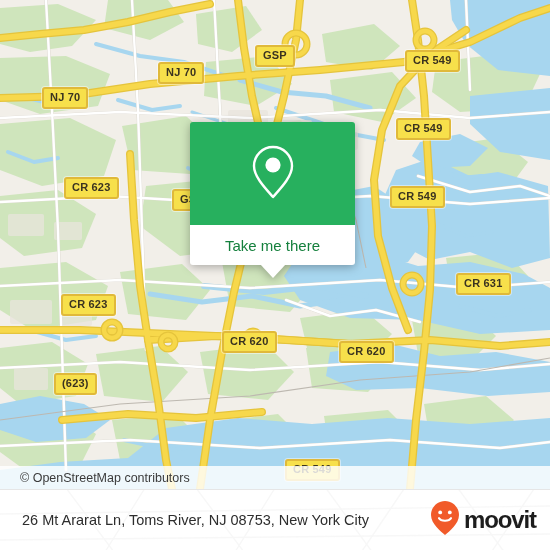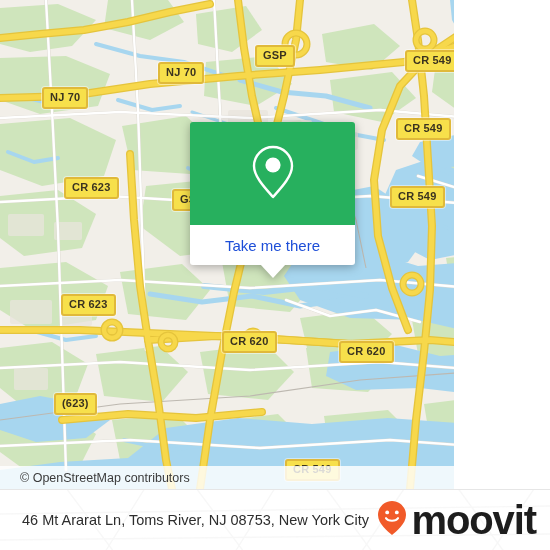--- a/index.html
+++ b/index.html
@@ -14,21 +14,21 @@
     position: relative;
     width: 550px; height: 550px;
     overflow: hidden;
     background: #ffffff;
   }
 
   
   #map {
     position: absolute;
     left: 0; top: 0;
-    width: 454px; height: 489px;
+    width: 550px; height: 489px;
     background: #f2efe9;
     overflow: hidden;
   }
   #map-svg { position: absolute; left:0; top:0; width:550px; height:489px; display:block; }
 
   
   .shield {
     position: absolute;
     background: #f7e04b;
     border: 2px solid #e0b93a;
@@ -65,21 +65,21 @@
     height: 40px;
     background: #ffffff;
     border-radius: 0 0 3px 3px;
     display: flex;
     align-items: center;
     justify-content: center;
     position: relative;
   }
   #popup-label {
     font-size: 15px;
-    color: #1d4ed8;
+    color: #15803d;
     font-family: "Liberation Sans", sans-serif;
   }
   #popup-tail {
     position: absolute;
     left: 50%;
     bottom: -13px;
     margin-left: -13px;
     width: 0; height: 0;
     border-left: 13px solid transparent;
     border-right: 13px solid transparent;
@@ -132,21 +132,21 @@
   #brand {
     position: absolute;
     right: 14px; top: 50%;
     transform: translateY(-50%);
     display: flex;
     align-items: center;
     gap: 4px;
     z-index: 2;
   }
   #brand-name {
-    font-size: 40px;
+    font-size: 24px;
     font-weight: bold;
     color: #1d1d1d;
     letter-spacing: -1.1px;
     line-height: 1;
     font-family: "Liberation Sans", sans-serif;
   }
 </style>
 </head>
 <body>
 
@@ -338,21 +338,21 @@
         <div class="shield" style="left: 158px; top: 62px;">NJ 70</div>
         <div class="shield" style="left: 42px; top: 87px;">NJ 70</div>
         <div class="shield" style="left: 396px; top: 118px;">CR 549</div>
         <div class="shield" style="left: 64px; top: 177px;">CR 623</div>
         <div class="shield" style="left: 172px; top: 189px;">GSP</div>
         <div class="shield" style="left: 390px; top: 186px;">CR 549</div>
         <div class="shield" style="left: 408px; top: 273px; margin-left: 48px;">CR 631</div>
         <div class="shield" style="left: 61px; top: 294px;">CR 623</div>
         <div class="shield" style="left: 222px; top: 331px;">CR 620</div>
         <div class="shield" style="left: 339px; top: 341px;">CR 620</div>
-        <div class="shield" style="left: 54px; top: 373px; margin-top: 20px;">(623)</div>
+        <div class="shield" style="left: 54px; top: 373px;">(623)</div>
         <div class="shield" style="left: 285px; top: 459px;">CR 549</div>
       </div>
 
     <div id="popup">
       <div id="popup-head">
         <span>
           <svg width="46" height="56" viewBox="0 0 46 56" aria-hidden="true">
             <path d="M23 3 C12.5 3 4 11.5 4 22 C4 33 16 45 23 53 C30 45 42 33 42 22 C42 11.5 33.5 3 23 3 Z" fill="none" stroke="#ffffff" stroke-width="2.4" stroke-linejoin="round"></path>
             <circle cx="23" cy="21" r="7.6" fill="#ffffff"></circle>
           </svg>
@@ -378,21 +378,21 @@
           <path d="M280,-10 L230,70"></path>
         <path d="M320,-10 L378,70"></path>
           <path d="M410,-10 L356,70"></path>
         <path d="M452,-10 L510,70"></path>
           <path d="M540,-10 L486,70"></path>
         <path d="M0,24 L550,16"></path>
           <path d="M0,50 L550,44"></path>
       </g>
     </svg>
 
-    <div id="footer-address">46 Mt Ararat Ln, Toms River, NJ 08753, New York City</div>
+    <div id="footer-address">26 Mt Ararat Ln, Toms River, NJ 08753, New York City</div>
 
     <div id="brand">
       <span>
         <svg width="30" height="36" viewBox="0 0 30 36" aria-hidden="true">
           <path d="M15 1 C7.3 1 1 7.3 1 15 C1 24 11 31.5 15 35 C19 31.5 29 24 29 15 C29 7.3 22.7 1 15 1 Z" fill="#f15a29"></path>
           <circle cx="10.2" cy="12.4" r="1.9" fill="#ffffff"></circle>
           <circle cx="19.8" cy="12.4" r="1.9" fill="#ffffff"></circle>
           <path d="M9 18.2 C11 21.6 19 21.6 21 18.2" fill="none" stroke="#ffffff" stroke-width="2.1" stroke-linecap="round"></path>
         </svg>
       </span>

